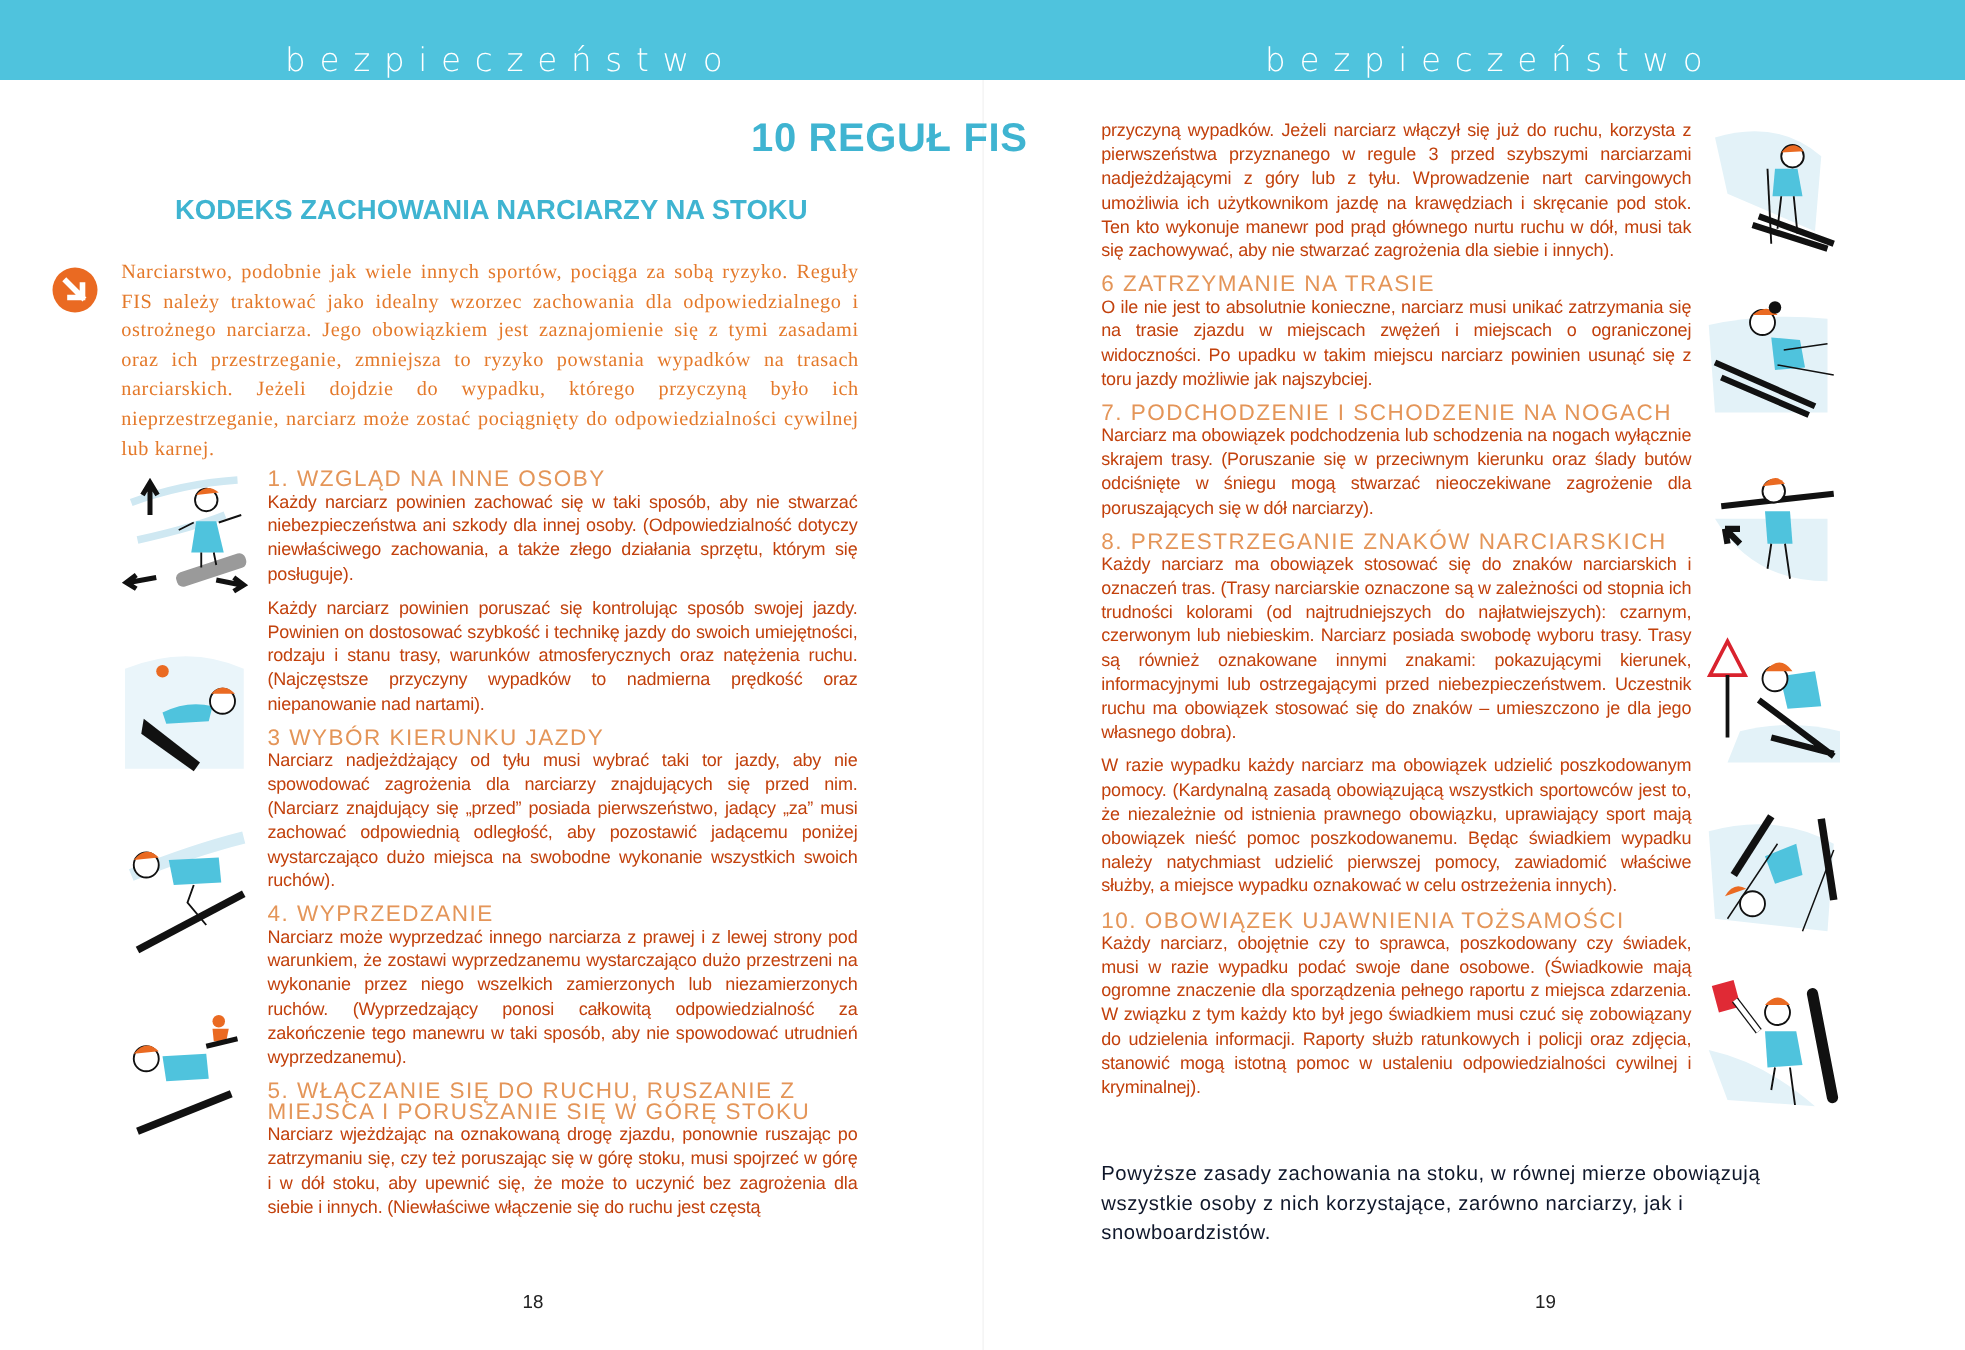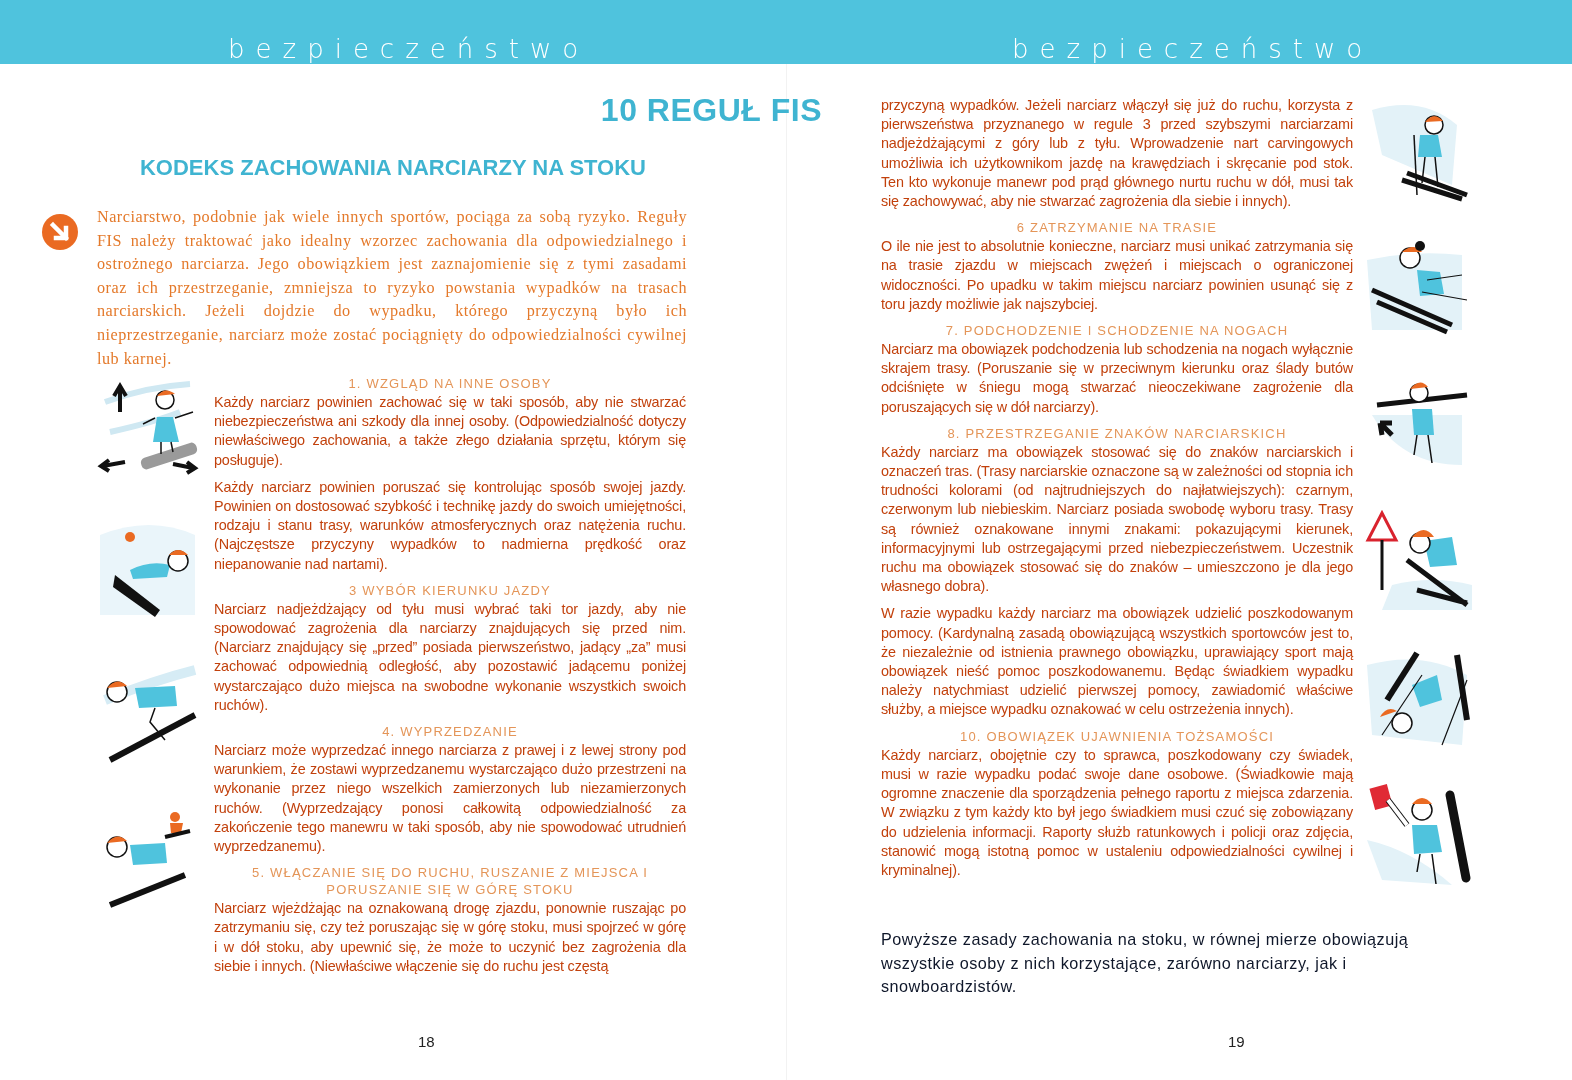--- a/index.html
+++ b/index.html
@@ -45,24 +45,23 @@
     position: absolute; left: 97px; top: 206px; width: 590px;
     color: #e4792a; font-size: 16.2px; line-height: 23.6px;
     text-align: justify; letter-spacing: 0.5px;
     font-family: Liberation Serif, serif;
   }
   .rule-col { position: absolute; width: 472px; }
   .rule-col.left { left: 214px; top: 375px; }
   .rule-col.right { left: 881px; top: 96px; }
   .rule { margin-bottom: 8px; }
   .rule-head {
-    color: #e49558; font-size: 13px; letter-spacing: 1.2px;
+    color: #e49558; font-size: 18px; letter-spacing: 1.2px;
     text-transform: uppercase; line-height: 17px; margin-bottom: 1px;
     font-family: "Liberation Sans Narrow", "Liberation Sans", sans-serif;
-    text-align: center;
   }
   .rule-body {
     font-size: 14.4px; line-height: 19.2px; text-align: justify;
     color: #c2410c; letter-spacing: -0.15px;
   }
   .closing {
     position: absolute; left: 881px; top: 928px; width: 600px;
     color: #0f172a; font-size: 16.2px; line-height: 23.5px; letter-spacing: 0.5px;
     font-family: "Liberation Sans Narrow", "Liberation Sans", sans-serif;
   }

